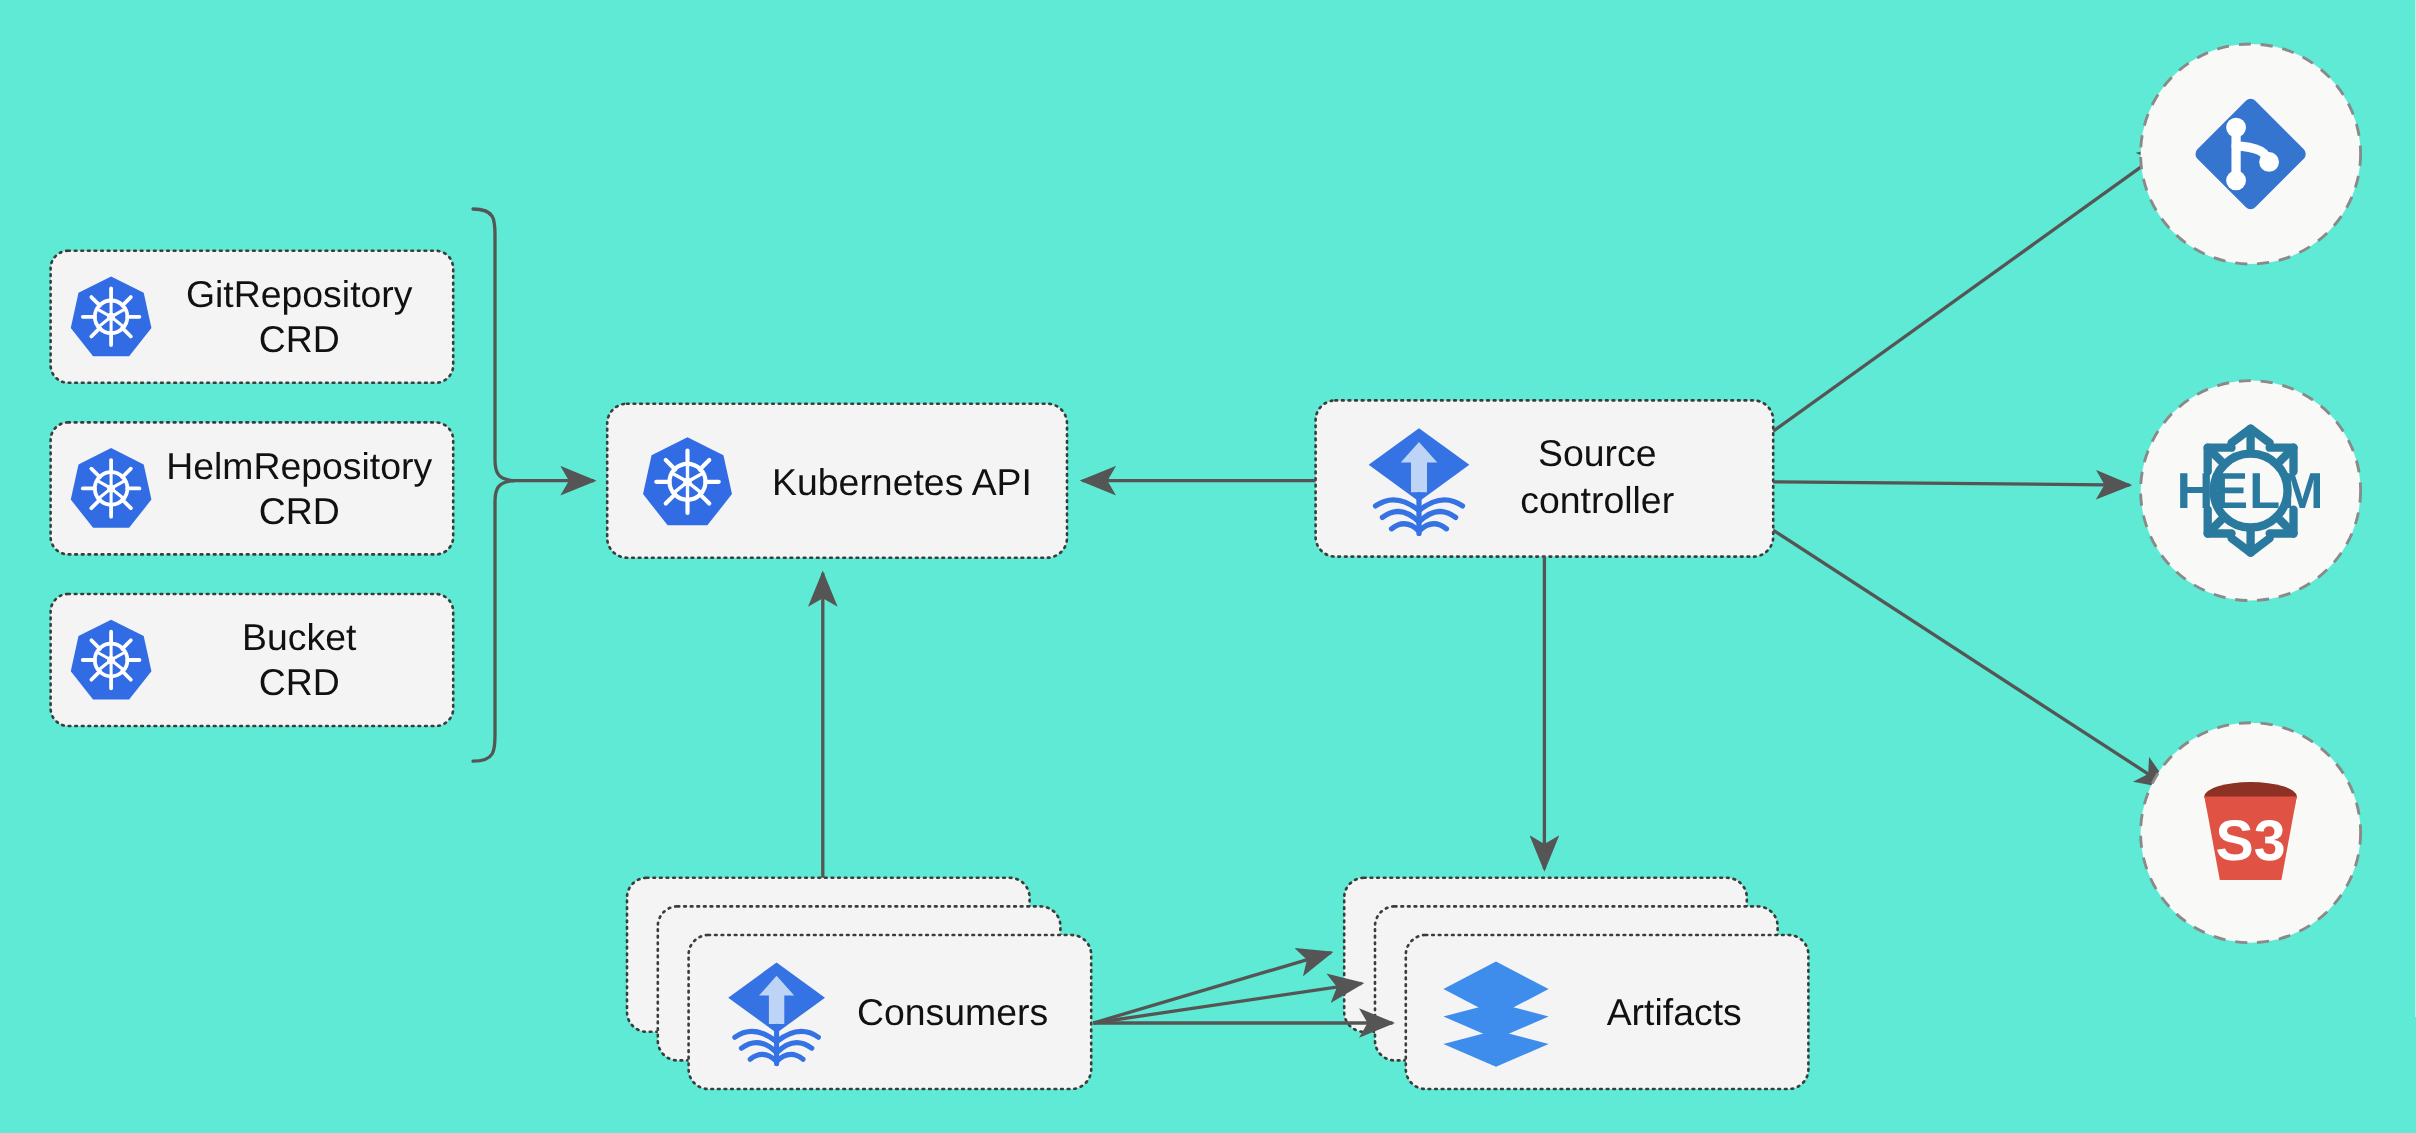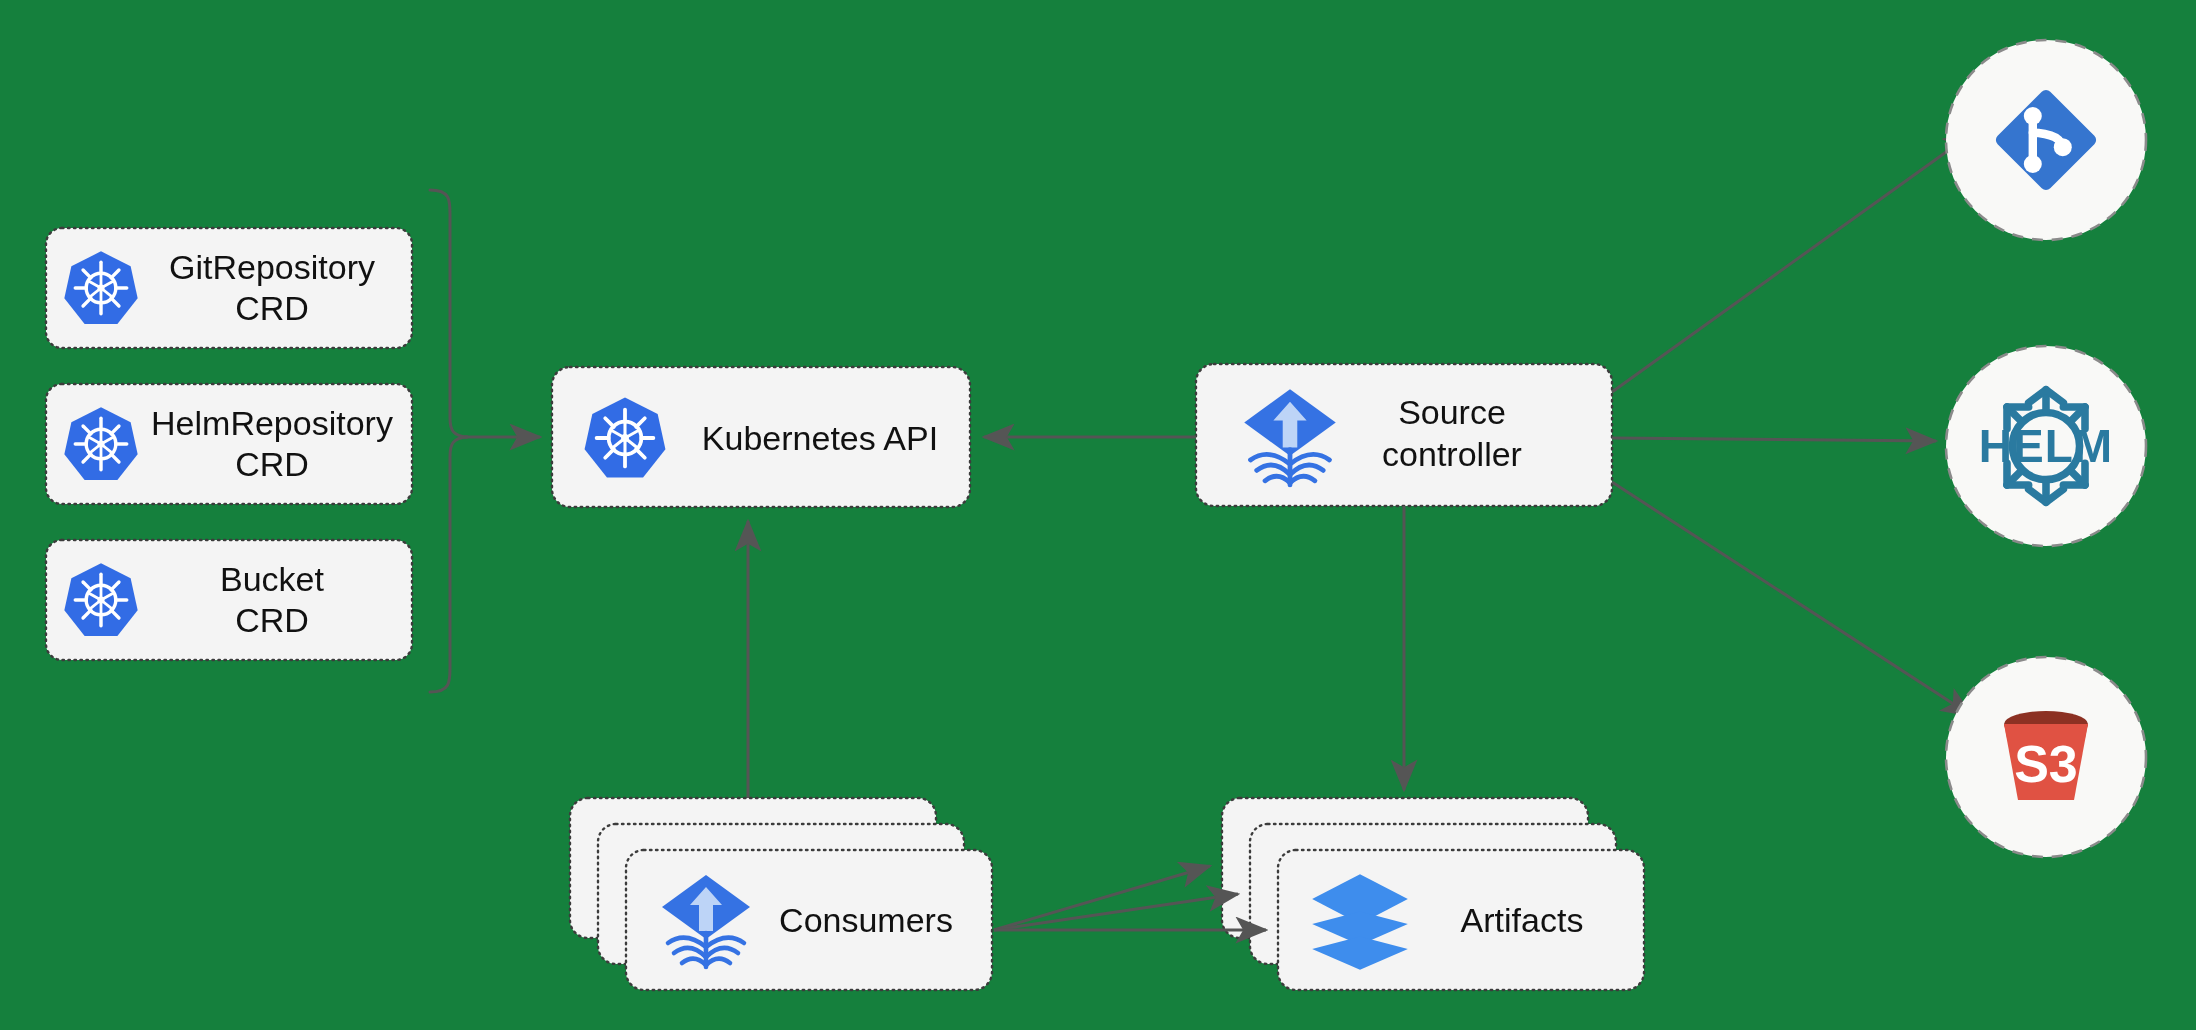--- a/index.html
+++ b/index.html
@@ -1,18 +1,18 @@
 <!DOCTYPE html>
 <html><head>
 <meta charset="utf-8">
 <style>
   html,body{margin:0;padding:0;background:#ffffff;}
   body{width:2196px;height:1030px;overflow:hidden;
        font-family:"Liberation Sans","DejaVu Sans",sans-serif;}
-  #stage{position:relative;width:2196px;height:1030px;background:#15803d;}
+  #stage{position:relative;width:2196px;height:1030px;background:#5eead4;}
   svg#diagram{position:absolute;inset:0;width:2196px;height:1030px;display:block;}
   .node-label{font-family:"Liberation Sans","DejaVu Sans",sans-serif;
               font-size:34px;fill:#111111;}
   .helm-word{font-family:"Liberation Sans","DejaVu Sans",sans-serif;
              font-size:46px;font-weight:bold;fill:#2a7aa0;letter-spacing:1px;}
   .s3-word{font-family:"Liberation Sans","DejaVu Sans",sans-serif;
            font-size:52px;font-weight:bold;fill:#ffffff;}
   .box-fill{fill:#f4f4f4;}
   .box-stroke{stroke:#3c3c3c;stroke-width:2.4;stroke-dasharray:1.5 4.5;
               stroke-linecap:round;fill:none;}

